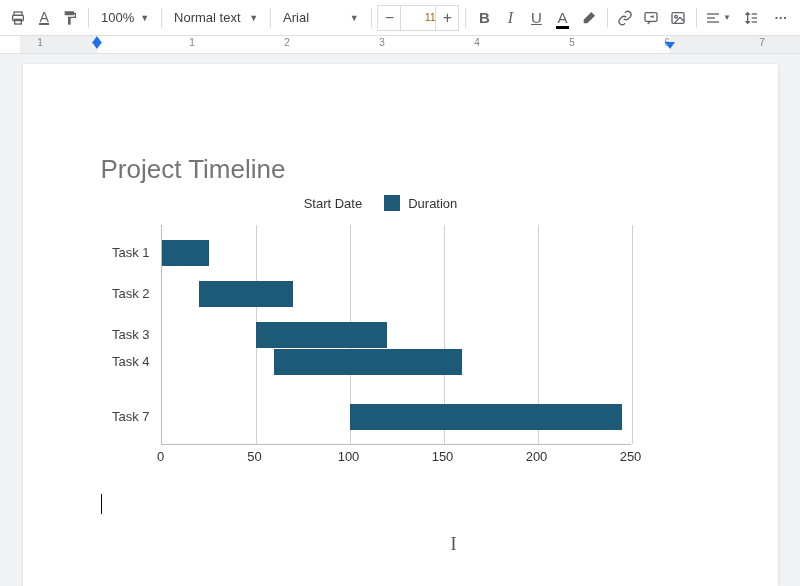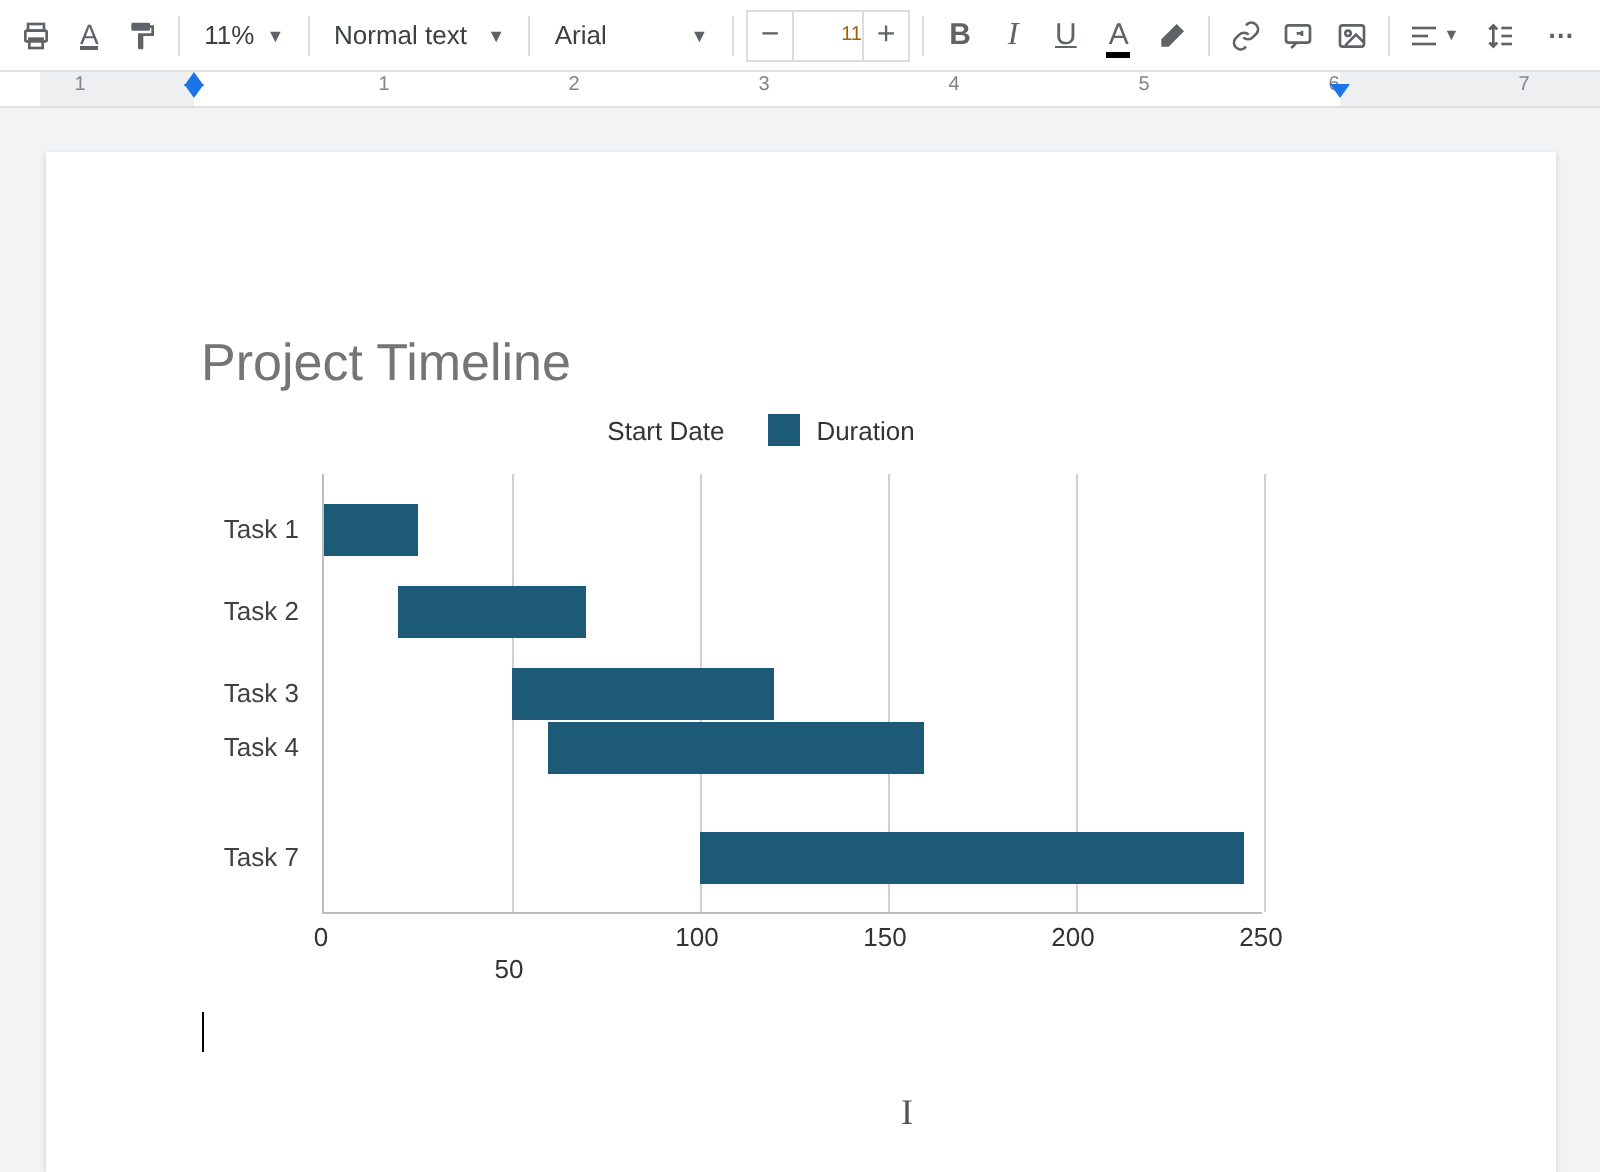--- a/index.html
+++ b/index.html
@@ -106,21 +106,21 @@
   .ruler-shade {
     position:absolute; top:0; bottom:0; background:#edeff1;
   }
   
   .canvas {
     position:absolute;
     left:0; right:0; top:54px; bottom:0;
     background:#f1f3f4;
     display:flex;
     justify-content:center;
-    padding-top:22px;
+    padding-top:10px;
   }
   .page {
     width: 755px;
     background:#fff;
     box-shadow: 0 1px 3px rgba(0,0,0,.15);
     position:relative;
     padding: 90px 78px 0 78px;
   }
   
   .chart-wrap { width: 560px; }
@@ -190,21 +190,21 @@
     <span style="font-size:14px; border-bottom:2px solid #5f6368; line-height:12px;">A</span>
   </div>
   <div class="tool-btn">
     <svg width="16" height="16" viewBox="0 0 24 24" fill="#5f6368">
         <path d="M18 4V3a1 1 0 0 0-1-1H5a1 1 0 0 0-1 1v4a1 1 0 0 0 1 1h12a1 1 0 0 0 1-1V6h1v4H9v11a1 1 0 0 0 1 1h2a1 1 0 0 0 1-1v-9h8V4h-3z"></path>
       </svg>
   </div>
   <div class="sep"></div>
 
   <div class="combo">
-    <span>11%</span>
+    <span>100%</span>
     <span class="chev">▼</span>
   </div>
   <div class="sep"></div>
 
   <div class="combo" style="width:110px; justify-content:space-between;">
     <span>Normal text</span>
     <span class="chev">▼</span>
   </div>
   <div class="sep"></div>
 
@@ -332,21 +332,21 @@
             <div class="bar" style="left: 112.8px; width: 188px; background: rgb(28, 90, 120);"></div>
           </div>
           <div class="row" style="top: 179px; height: 26px;">
             <div class="ylabel">Task 7</div>
             <div class="bar" style="left: 188px; width: 272.6px; background: rgb(28, 90, 120);"></div>
           </div>
         </div>
 
       <div class="xticks" id="xticks">
           <span style="left: 0px;">0</span>
-          <span style="left: 94px; margin-top: 16px;">50</span>
+          <span style="left: 94px;">50</span>
           <span style="left: 188px;">100</span>
           <span style="left: 282px;">150</span>
           <span style="left: 376px;">200</span>
           <span style="left: 470px;">250</span>
         </div>
     </div>
 
     <div class="cursor-caret" style="left:78px; top:430px;"></div>
     <div class="ibeam" style="left:428px; top:470px;">I</div>
 

